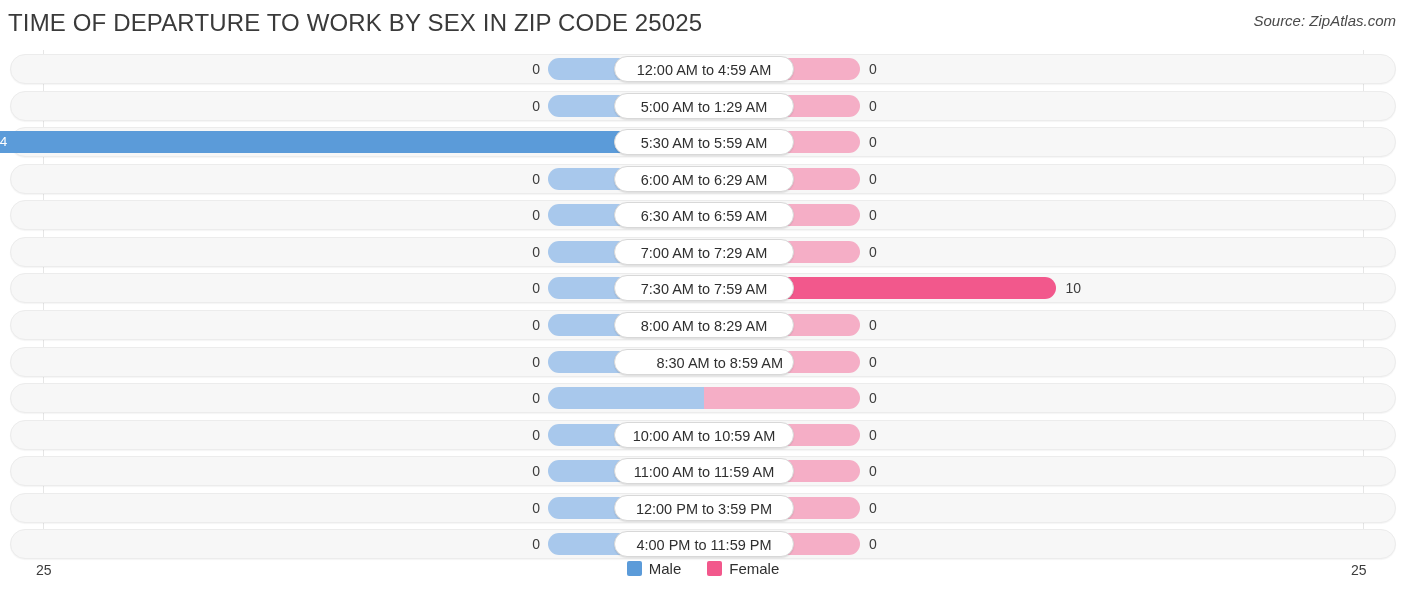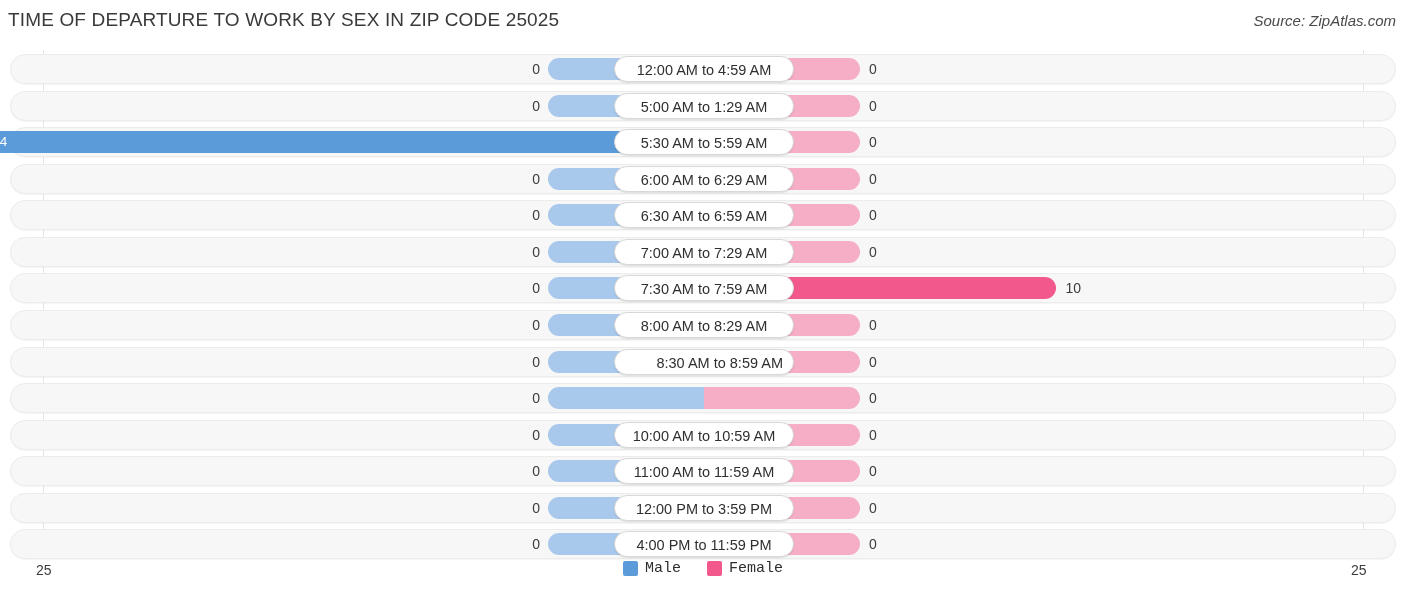--- a/index.html
+++ b/index.html
@@ -15,21 +15,21 @@
     position: relative;
     width: 1406px;
     height: 595px;
     background: #ffffff;
   }
 
   
   #chart-title {
     position: absolute;
     left: 8px; top: 9px;
-    font-size: 19px;
+    font-size: 24px;
     letter-spacing: 0.15px;
     color: #3a3a3a;
     font-weight: 400;
     white-space: nowrap;
   }
   #source-credit {
     position: absolute;
     right: 10px; top: 12px;
     font-size: 15px;
     font-style: italic;
@@ -141,21 +141,20 @@
     gap: 7px;
   }
   .legend-swatch {
     width: 15px; height: 15px;
     border-radius: 2px;
     display: block;
   }
   .legend-text {
     font-size: 15px;
     color: #2f2f2f;
-    font-family: Liberation Mono, monospace;
   }
 </style>
 </head>
 <body>
 
 <div id="chart-root">
 
   <div id="chart-title">TIME OF DEPARTURE TO WORK BY SEX IN ZIP CODE 25025</div>
   <div id="source-credit">Source: ZipAtlas.com</div>
 

